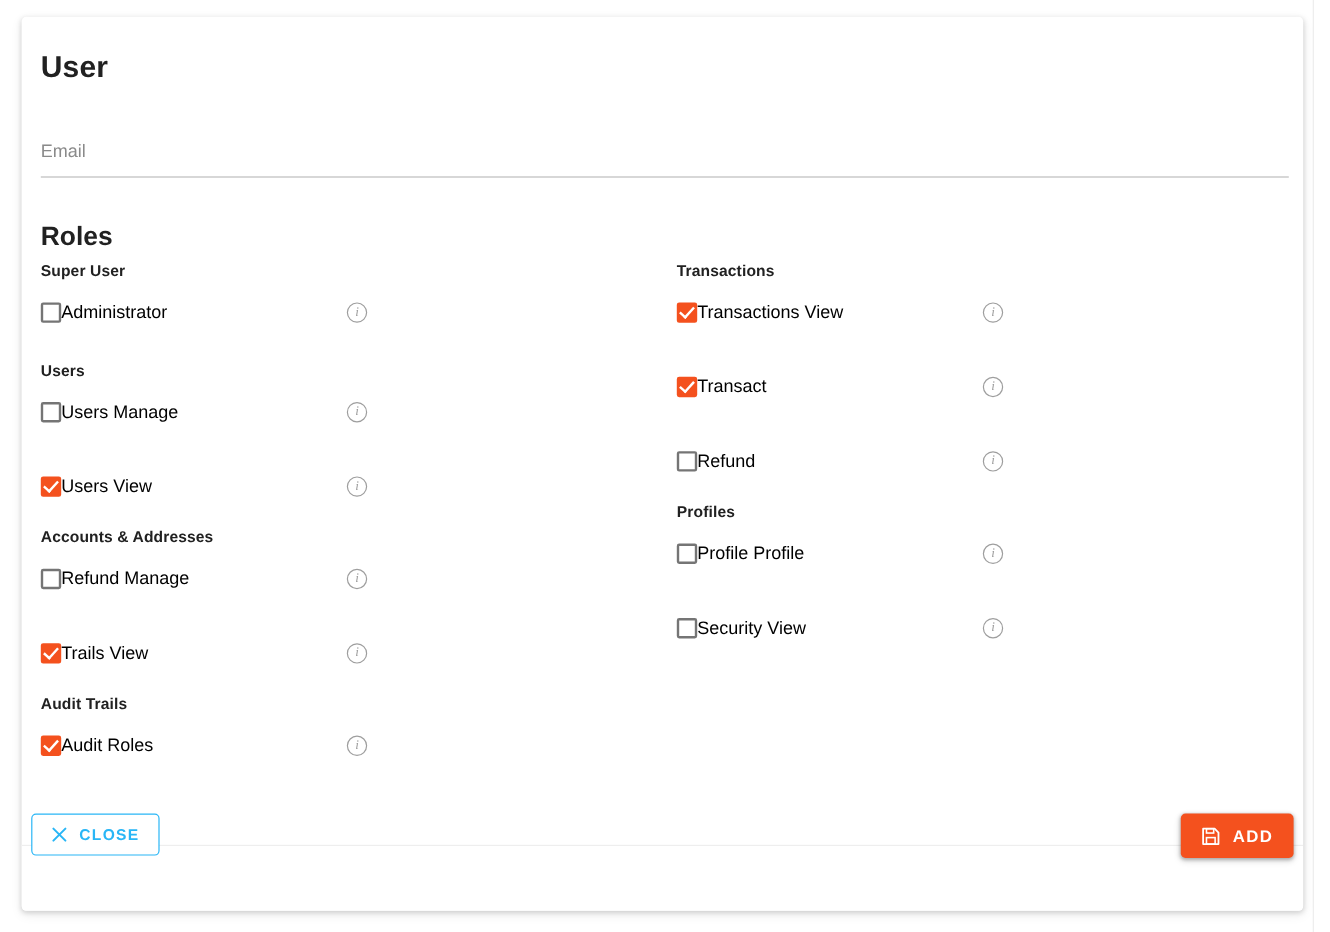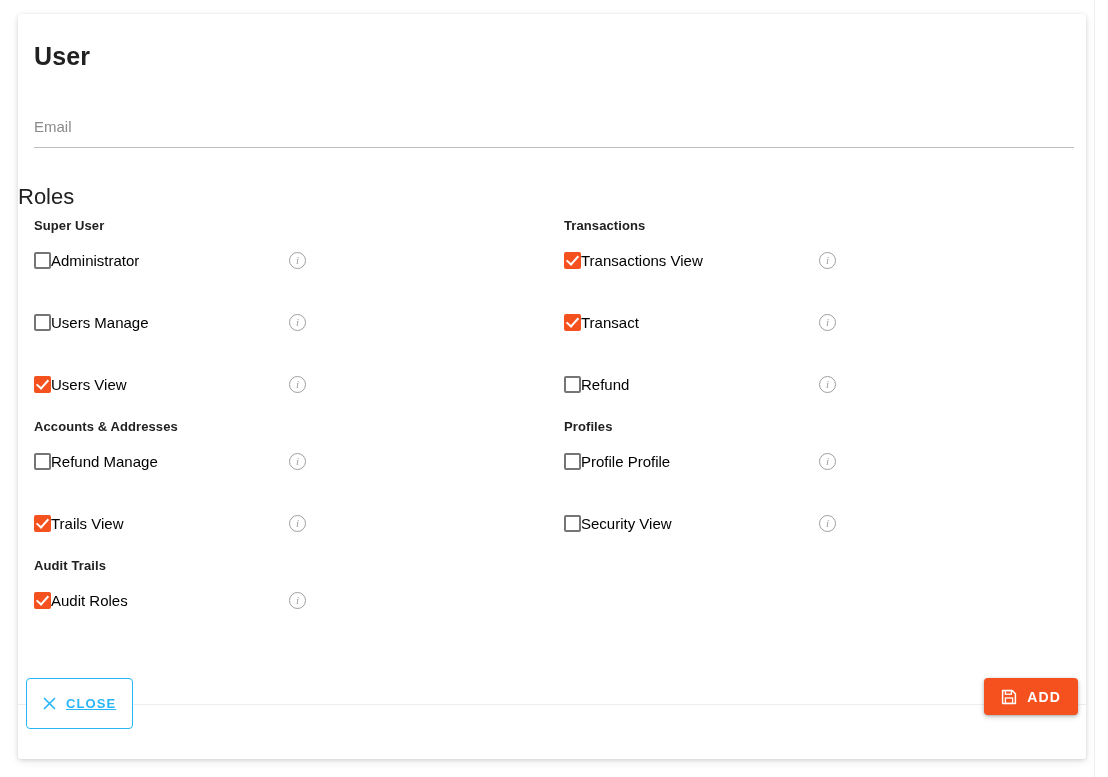--- a/index.html
+++ b/index.html
@@ -76,23 +76,23 @@
     color: #212121;
     padding: 0 0 6px 0;
   }
   .field input::placeholder {
     color: #8a8a8a;
     opacity: 1;
   }
 
   .roles-title {
     position: absolute;
-    left: 0; top: 170px;
+    left: 16px; top: 170px;
     font-size: 22px;
-    font-weight: 400;
+    font-weight: 700;
     color: #212121;
   }
 
   
   .cols {
     position: absolute;
     left: 16px; top: 204px;
     width: 1040px;
   }
   .col {
@@ -175,35 +175,34 @@
   .footer {
     position: absolute;
     left: 0; right: 0; bottom: 0;
     height: 55px;
     border-top: 1px solid #eeeeee;
     background: #ffffff;
   }
   .btn-close {
     position: absolute;
     left: 8px; top: -27px;
-    height: 51px;
+    height: 35px;
     padding: 0 16px;
     display: flex;
     align-items: center;
     gap: 10px;
     background: #ffffff;
     border: 1px solid #29B6F6;
     border-radius: 4px;
     color: #29B6F6;
     font-family: "Liberation Sans", sans-serif;
     font-size: 13px;
     font-weight: bold;
     letter-spacing: 1.1px;
     cursor: pointer;
-    text-decoration: underline;
   }
   .btn-add {
     position: absolute;
     right: 8px; top: -27px;
     height: 37px;
     padding: 0 17px;
     display: flex;
     align-items: center;
     gap: 10px;
     background: #F4511E;
@@ -246,20 +245,21 @@
           <div class="group">
             <div class="group-head">Super User</div>
             <div class="perm-row gap">
               <span class="cb off"></span>
               <span class="perm-label">Administrator</span>
               <span class="info">i</span>
             </div>
           </div>
 
           <div class="group">
+            <div class="group-head">Users</div>
             <div class="perm-row gap">
               <span class="cb off"></span>
               <span class="perm-label">Users Manage</span>
               <span class="info">i</span>
             </div>
             <div class="perm-row">
               <span class="cb on"></span>
               <span class="perm-label">Users View</span>
               <span class="info">i</span>
             </div>

